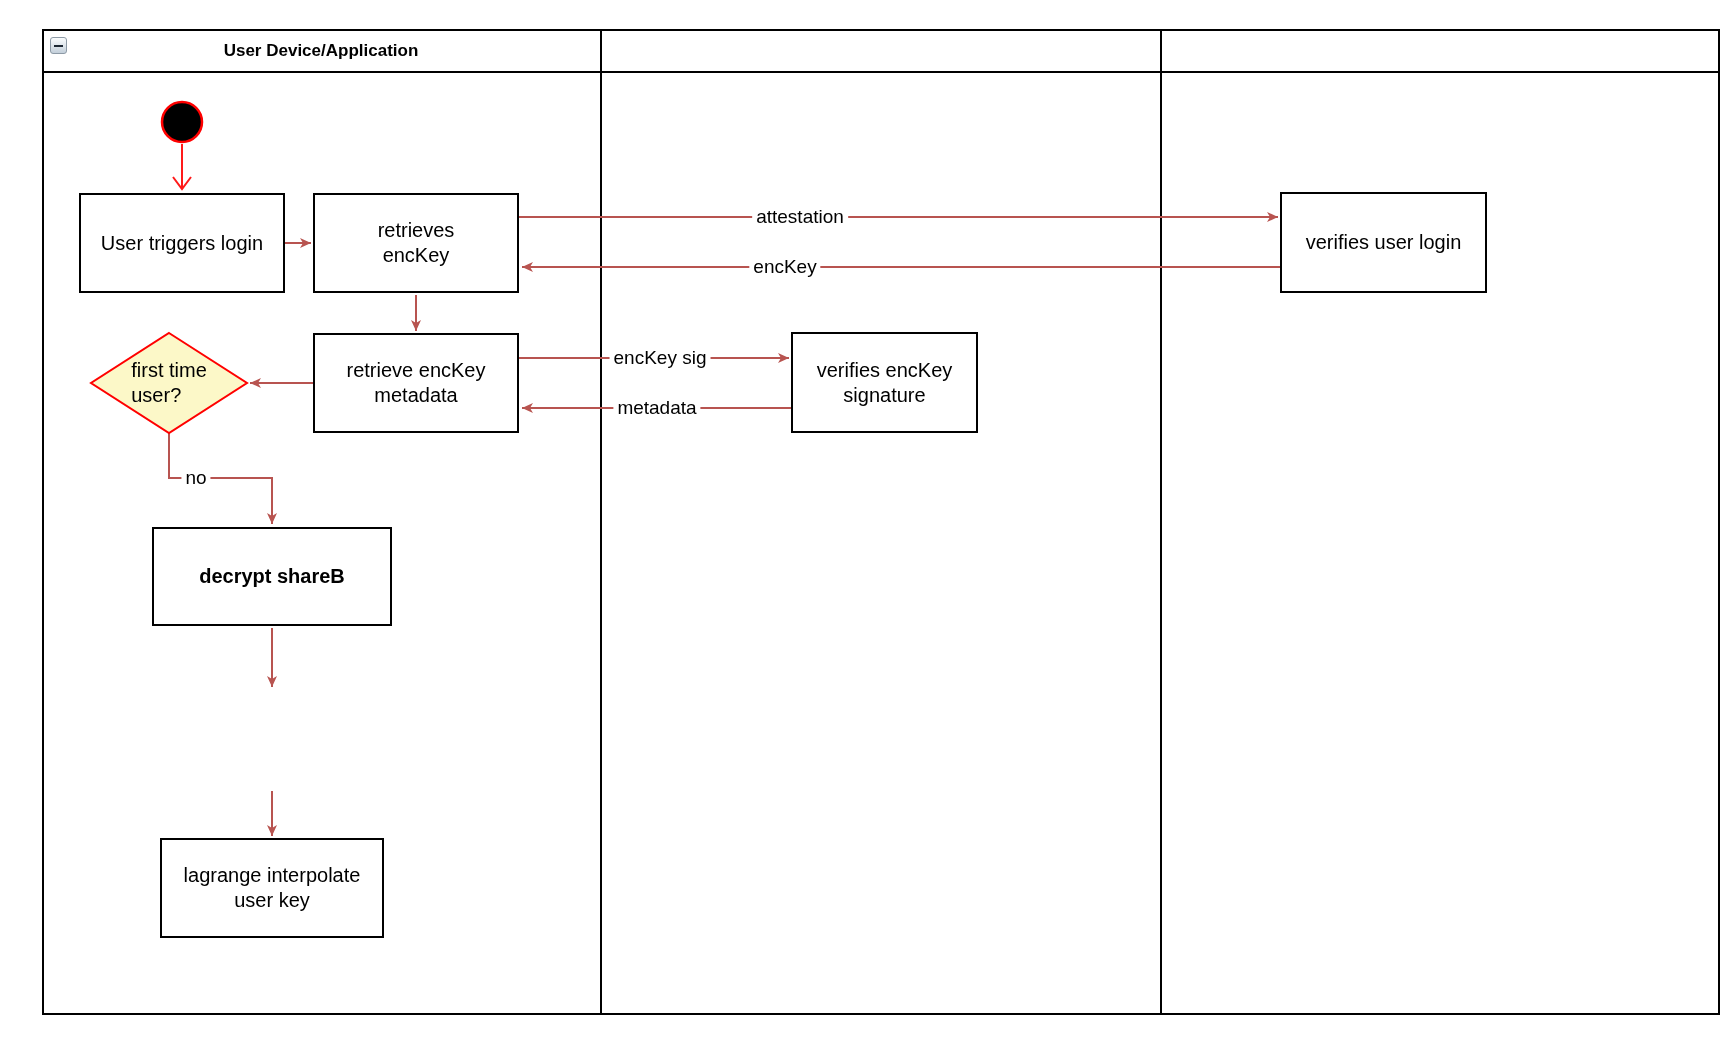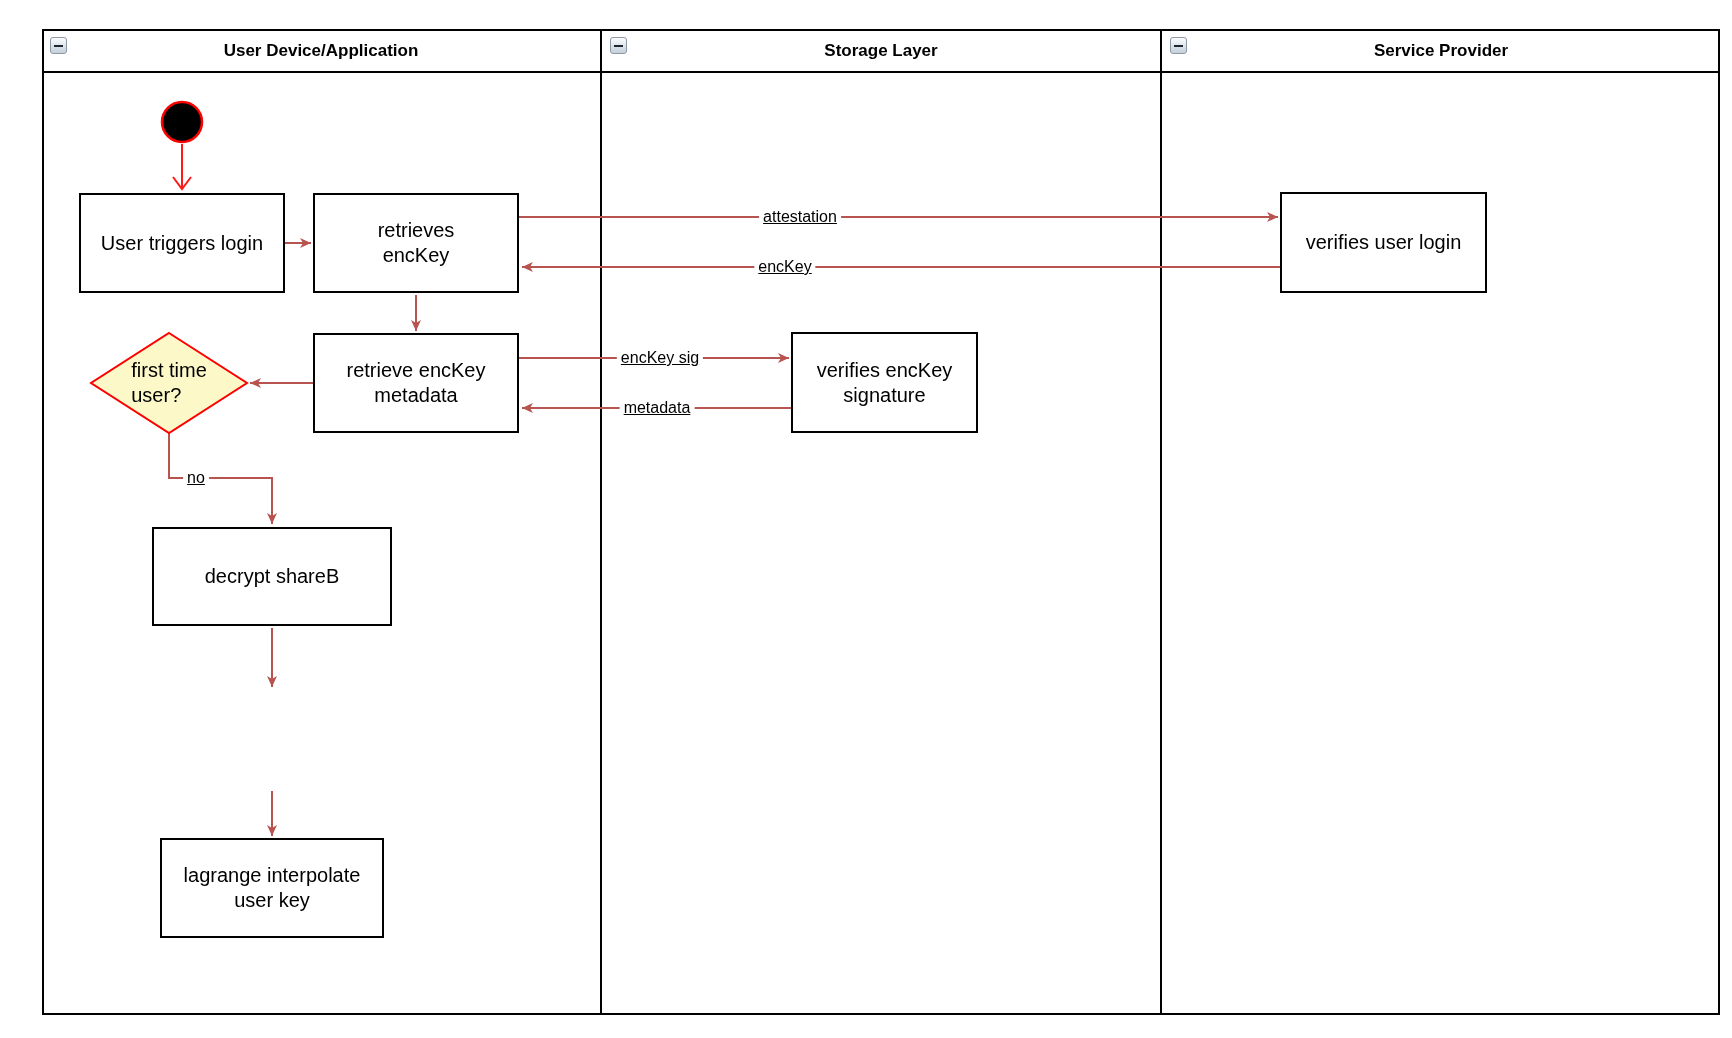--- a/index.html
+++ b/index.html
@@ -25,21 +25,21 @@
     justify-content:center;cursor:pointer;}
   .minus-bar{width:9px;height:2px;background:#1c2733;}
   .node{position:absolute;background:var(--node-fill);
     border:2px solid var(--node-border);box-sizing:border-box;display:flex;
     align-items:center;justify-content:center;text-align:center;}
   .node-label{font-size:20px;line-height:1.25;white-space:pre-line;}
   .diamond-label{position:absolute;display:flex;align-items:center;
     justify-content:center;text-align:left;font-size:20px;line-height:1.25;
     white-space:pre-line;}
   .edge-label{position:absolute;transform:translate(-50%,-50%);
-    background:#ffffff;padding:0 4px;font-size:16px;white-space:nowrap;text-decoration:underline;}
+    background:#ffffff;padding:0 4px;font-size:19px;white-space:nowrap;}
   svg.edges{position:absolute;left:0;top:0;width:1732px;height:1038px;
     pointer-events:none;}
   svg .edge{stroke:var(--edge);stroke-width:2;fill:none;}
   svg .start-edge{stroke:var(--start-edge);stroke-width:2;fill:none;}
   svg .arrowhead{fill:var(--edge);}
   svg .decision{fill:var(--decision-fill);stroke:var(--decision-border);stroke-width:2;}
   svg .initial{fill:var(--start-fill);stroke:var(--start-border);stroke-width:2.5;}
 </style>
 </head>
 <body>
@@ -49,32 +49,20 @@
   <div class="pool"></div>
   <div class="lane-divider" style="left:588px;"></div>
   <div class="lane-divider" style="left:1148px;"></div>
   <div class="header-sep"></div>
 
   <div class="lane-header" style="left:30px;width:558px;">
     <div class="collapse-btn">
       <div class="minus-bar"></div>
     </div>
     <span class="lane-title">User Device/Application</span>
-  </div>
-  <div class="lane-header" style="left:590px;width:558px;">
-    <div class="collapse-btn">
-      <div class="minus-bar"></div>
-    </div>
-    <span class="lane-title">Storage Layer</span>
-  </div>
-  <div class="lane-header" style="left:1150px;width:558px;">
-    <div class="collapse-btn">
-      <div class="minus-bar"></div>
-    </div>
-    <span class="lane-title">Service Provider</span>
   </div>
 
   <svg class="edges">
     <defs>
       <marker id="blk" viewBox="0 0 13 12" refX="12" refY="6" markerWidth="13" markerHeight="12" orient="auto" markerUnits="userSpaceOnUse">
         <path d="M1,1 L12,6 L1,11 L4,6 Z" class="arrowhead"></path>
       </marker>
     </defs>
 
     <circle cx="170" cy="122" r="20" class="initial"></circle>
@@ -106,21 +94,21 @@
     <span class="node-label">retrieve encKey
 metadata</span>
   </div>
   <div class="node" style="left:1268px;top:192px;width:207px;height:101px;">
     <span class="node-label">verifies user login</span>
   </div>
   <div class="node" style="left:779px;top:332px;width:187px;height:101px;">
     <span class="node-label">verifies encKey
 signature</span>
   </div>
-  <div class="node" style="left:140px;top:527px;width:240px;height:99px;">
+  <div class="node" style="left:140px;top:527px;width:240px;height:99px;font-weight:bold;">
     <span class="node-label">decrypt shareB</span>
   </div>
   <div class="node" style="left:148px;top:838px;width:224px;height:100px;">
     <span class="node-label">lagrange interpolate
 user key</span>
   </div>
 
   <div class="diamond-label" style="left:97px;top:353px;width:120px;height:60px;">first time
 user?</div>
 

